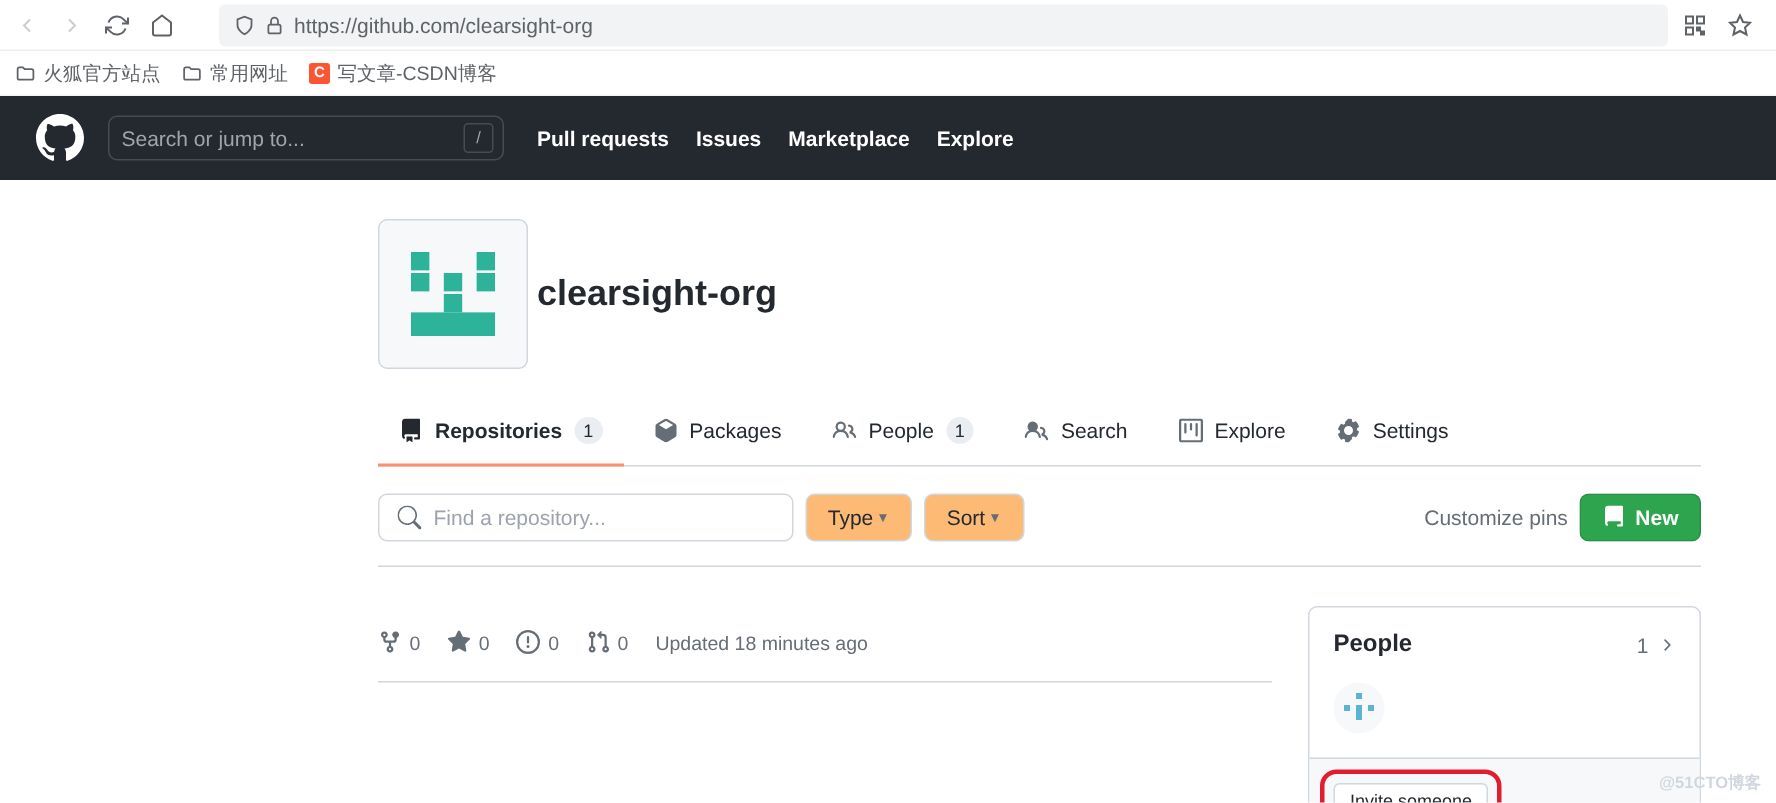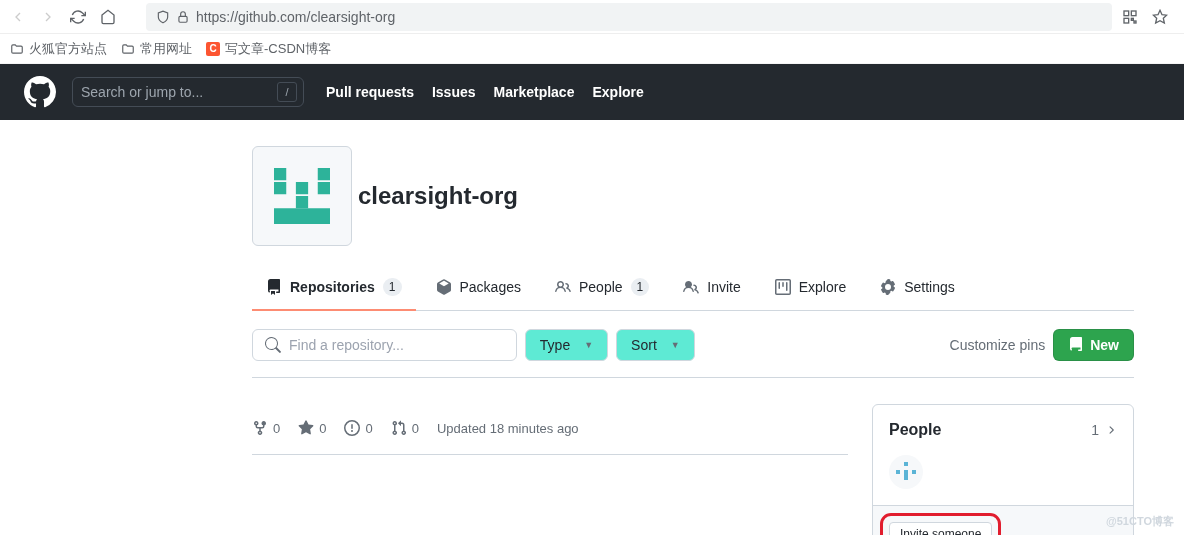--- a/index.html
+++ b/index.html
@@ -16,21 +16,21 @@
 .browser-right { display:flex; gap:14px; color:#5f6368; padding-right:6px; }
 
 
 .bookmarks { height:30px; display:flex; align-items:center; padding:0 10px; gap:14px; font-size:13px; color:#5f6368; border-bottom:1px solid #f5f5f5; }
 .bm { display:flex; align-items:center; gap:5px; }
 .bm .folder { width:14px; height:14px; }
 
 
 .gh-header { background:#24292f; height:56px; display:flex; align-items:center; padding:0 24px; gap:16px; }
 .gh-logo { width:32px; height:32px; color:#fff; }
-.gh-search { position:relative; width: 232px; height:30px; background:#24292f; border:1px solid #444c56; border-radius:6px; display:flex; align-items:center; padding:0 8px; }
+.gh-search { position:relative; width: 264px; height:30px; background:#24292f; border:1px solid #444c56; border-radius:6px; display:flex; align-items:center; padding:0 8px; }
 .gh-search input { background:transparent; border:none; outline:none; color:#c9d1d9; font-size:14px; width: 190px; }
 .gh-search input::placeholder { color:#9da5ae; }
 .slash { width:20px; height:20px; border:1px solid #444c56; border-radius:3px; color:#9da5ae; font-size:11px; display:flex; align-items:center; justify-content:center; position:absolute; right:6px; }
 .gh-nav { display:flex; gap:18px; margin-left:6px; }
 .gh-nav a { color:#fff; font-weight:600; font-size:14px; text-decoration:none; }
 
 
 .container { width: 882px; margin-left: 252px; }
 .org-head { display:flex; align-items:center; gap:6px; padding: 26px 0 24px; }
 .avatar { width:100px; height:100px; background:#f6f8fa; border:1px solid #d0d7de; border-radius:6px; display:flex; align-items:center; justify-content:center; }
@@ -45,21 +45,21 @@
 .counter { background:#eaeef2; border-radius:10px; padding:0 6px; font-size:12px; font-weight:500; color:#24292f; line-height:18px; height:18px; }
 .tab svg { width:16px; height:16px; color:#656d76; }
 .tab.active svg { color:#24292f; }
 
 
 .filter-row { display:flex; align-items:center; gap:8px; margin-top:18px; }
 .find-input { flex:1; max-width:430px; height:32px; border:1px solid #d0d7de; border-radius:6px; display:flex; align-items:center; gap:8px; padding:0 12px; }
 .find-input svg { width:16px; height:16px; color:#656d76; }
 .find-input input { border:none; outline:none; font-size:14px; flex:1; color:#656d76; }
 .find-input input::placeholder { color:#9ca3af; }
-.btn-sel { height:32px; border:1px solid #d0d7de; border-radius:6px; background:#5eead4; padding:0 14px; font-size:14px; display:flex; align-items:center; gap:14px; }
+.btn-sel { height:32px; border:1px solid #d0d7de; border-radius:6px; background:#fdba74; padding:0 14px; font-size:14px; display:flex; align-items:center; gap:2px; }
 .caret { font-size:9px; color:#656d76; }
 .spacer { flex:1; }
 .cust-pins { color:#656d76; font-size:14px; }
 .btn-new { height:32px; background:#2da44e; color:#fff; border-radius:6px; padding:0 14px; font-size:14px; font-weight:600; display:flex; align-items:center; gap:6px; border:1px solid rgba(27,31,36,.15);justify-content:space-between; }
 .btn-new svg { width:16px; height:16px; }
 .hr { height:1px; background:#d0d7de; margin-top:16px; }
 
 
 .body-cols { display:flex; margin-top: 26px; gap: 24px; }
 .repo-col { flex: 1; }
@@ -208,21 +208,21 @@
       <svg viewBox="0 0 16 16" fill="currentColor">
           <path d="M5.5 3.5a2 2 0 100 4 2 2 0 000-4zM2 5.5a3.5 3.5 0 115.898 2.549 5.507 5.507 0 013.034 4.084.75.75 0 11-1.482.235 4.001 4.001 0 00-7.9 0 .75.75 0 01-1.482-.236A5.507 5.507 0 013.102 8.05 3.49 3.49 0 012 5.5zM11 4a.75.75 0 100 1.5 1.5 1.5 0 01.666 2.844.75.75 0 00-.416.672v.352a.75.75 0 00.574.73c1.2.289 2.162 1.2 2.522 2.372a.75.75 0 101.434-.44 5.01 5.01 0 00-2.56-3.012A3 3 0 0011 4z"></path>
         </svg>
       <span>People</span>
       <span class="counter">1</span>
     </div>
     <div class="tab">
       <svg viewBox="0 0 16 16" fill="currentColor">
           <path d="M2 5.5a3.5 3.5 0 115.898 2.549 5.507 5.507 0 013.034 4.084.75.75 0 11-1.482.235 4.001 4.001 0 00-7.9 0 .75.75 0 01-1.482-.236A5.507 5.507 0 013.102 8.05 3.49 3.49 0 012 5.5zm9 0a.75.75 0 100 1.5 1.5 1.5 0 01.666 2.844.75.75 0 00-.416.672v.352a.75.75 0 00.574.73c1.2.289 2.162 1.2 2.522 2.372a.75.75 0 101.434-.44 5.01 5.01 0 00-2.56-3.012A3 3 0 0011 5.5z"></path>
         </svg>
-      <span>Invite</span>
+      <span>Search</span>
     </div>
     <div class="tab">
       <svg viewBox="0 0 16 16" fill="currentColor">
           <path d="M1.75 0A1.75 1.75 0 000 1.75v12.5C0 15.216.784 16 1.75 16h12.5A1.75 1.75 0 0016 14.25V1.75A1.75 1.75 0 0014.25 0H1.75zM1.5 1.75a.25.25 0 01.25-.25h12.5a.25.25 0 01.25.25v12.5a.25.25 0 01-.25.25H1.75a.25.25 0 01-.25-.25V1.75zM11.75 3a.75.75 0 00-.75.75v7.5a.75.75 0 001.5 0v-7.5a.75.75 0 00-.75-.75zm-8.25.75a.75.75 0 011.5 0v5.5a.75.75 0 01-1.5 0v-5.5zM8 3a.75.75 0 00-.75.75v3.5a.75.75 0 001.5 0v-3.5A.75.75 0 008 3z"></path>
         </svg>
       <span>Explore</span>
     </div>
     <div class="tab">
       <svg viewBox="0 0 16 16" fill="currentColor">
           <path d="M8 0a8.2 8.2 0 011.701.177.75.75 0 01.597.734v1.03c.387.16.752.362 1.09.603l.893-.516a.75.75 0 01.942.166 8.07 8.07 0 011.7 2.947.75.75 0 01-.345.896l-.893.516c.03.209.045.422.045.638 0 .216-.015.429-.045.638l.893.516a.75.75 0 01.345.896 8.07 8.07 0 01-1.7 2.947.75.75 0 01-.942.166l-.893-.516c-.338.241-.703.443-1.09.603v1.03a.75.75 0 01-.597.734A8.2 8.2 0 018 16a8.2 8.2 0 01-1.701-.177.75.75 0 01-.597-.734v-1.03a6.503 6.503 0 01-1.09-.603l-.893.516a.75.75 0 01-.942-.166 8.07 8.07 0 01-1.7-2.947.75.75 0 01.345-.896l.893-.516a6.673 6.673 0 010-1.276l-.893-.516a.75.75 0 01-.345-.896 8.07 8.07 0 011.7-2.947.75.75 0 01.942-.166l.893.516c.338-.241.703-.443 1.09-.603v-1.03a.75.75 0 01.597-.734A8.2 8.2 0 018 0zm0 5a3 3 0 100 6 3 3 0 000-6z"></path>

